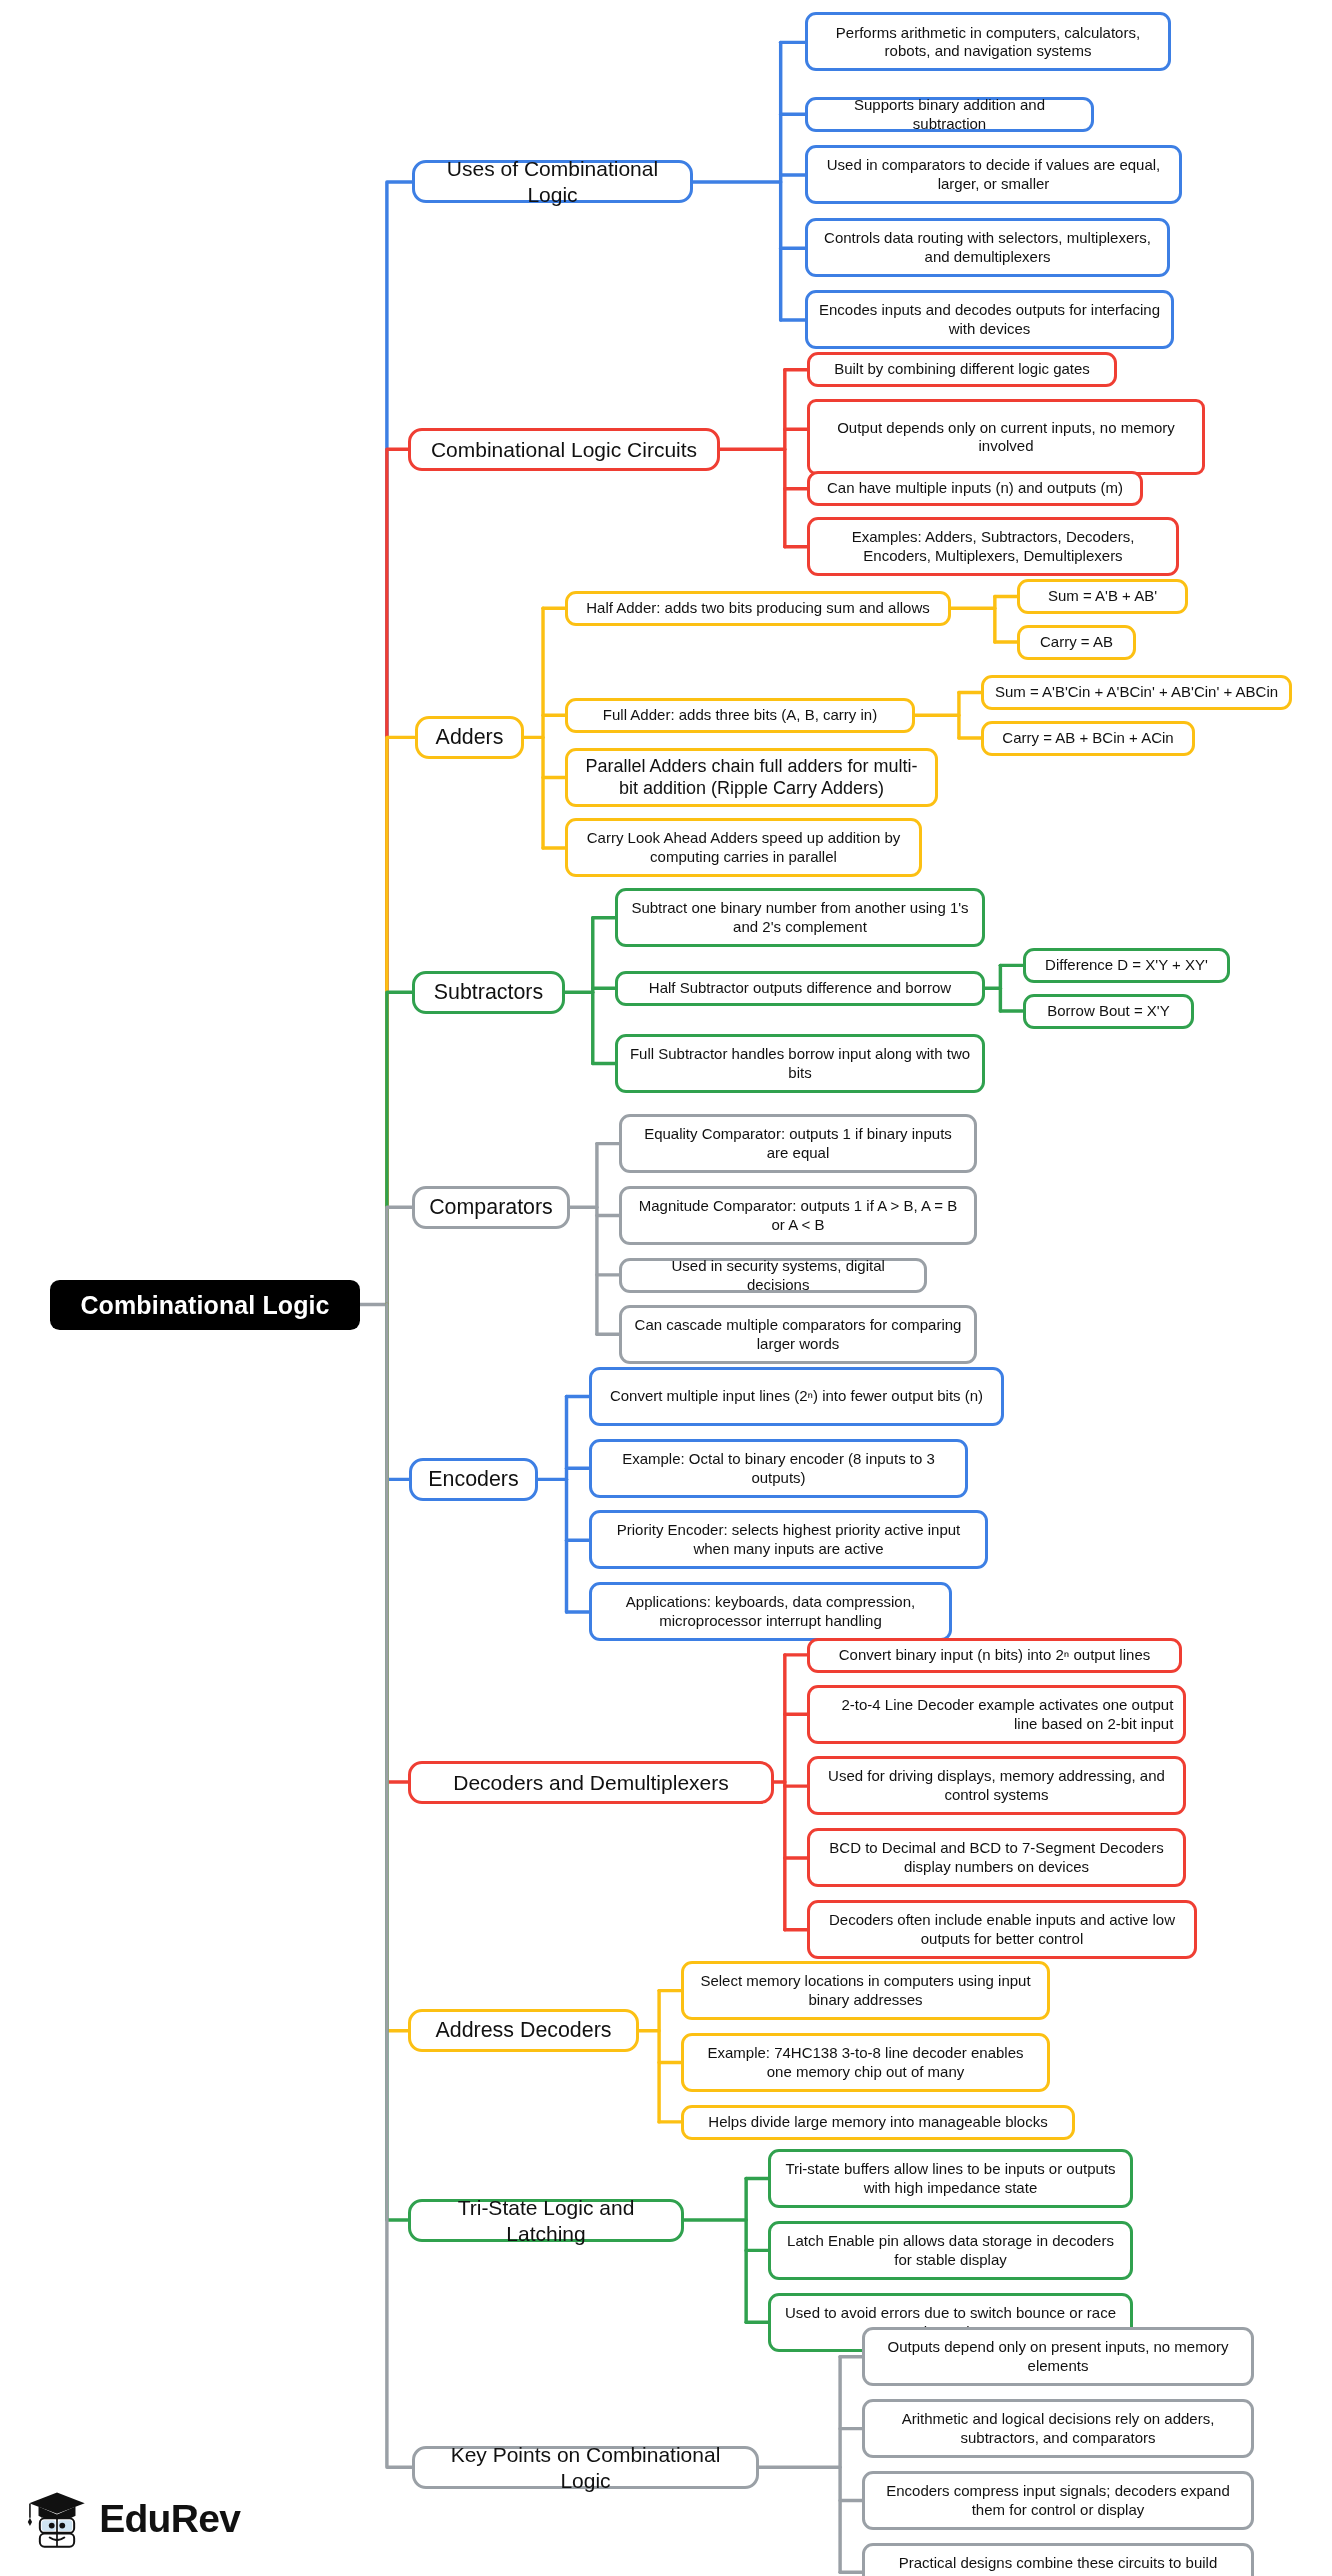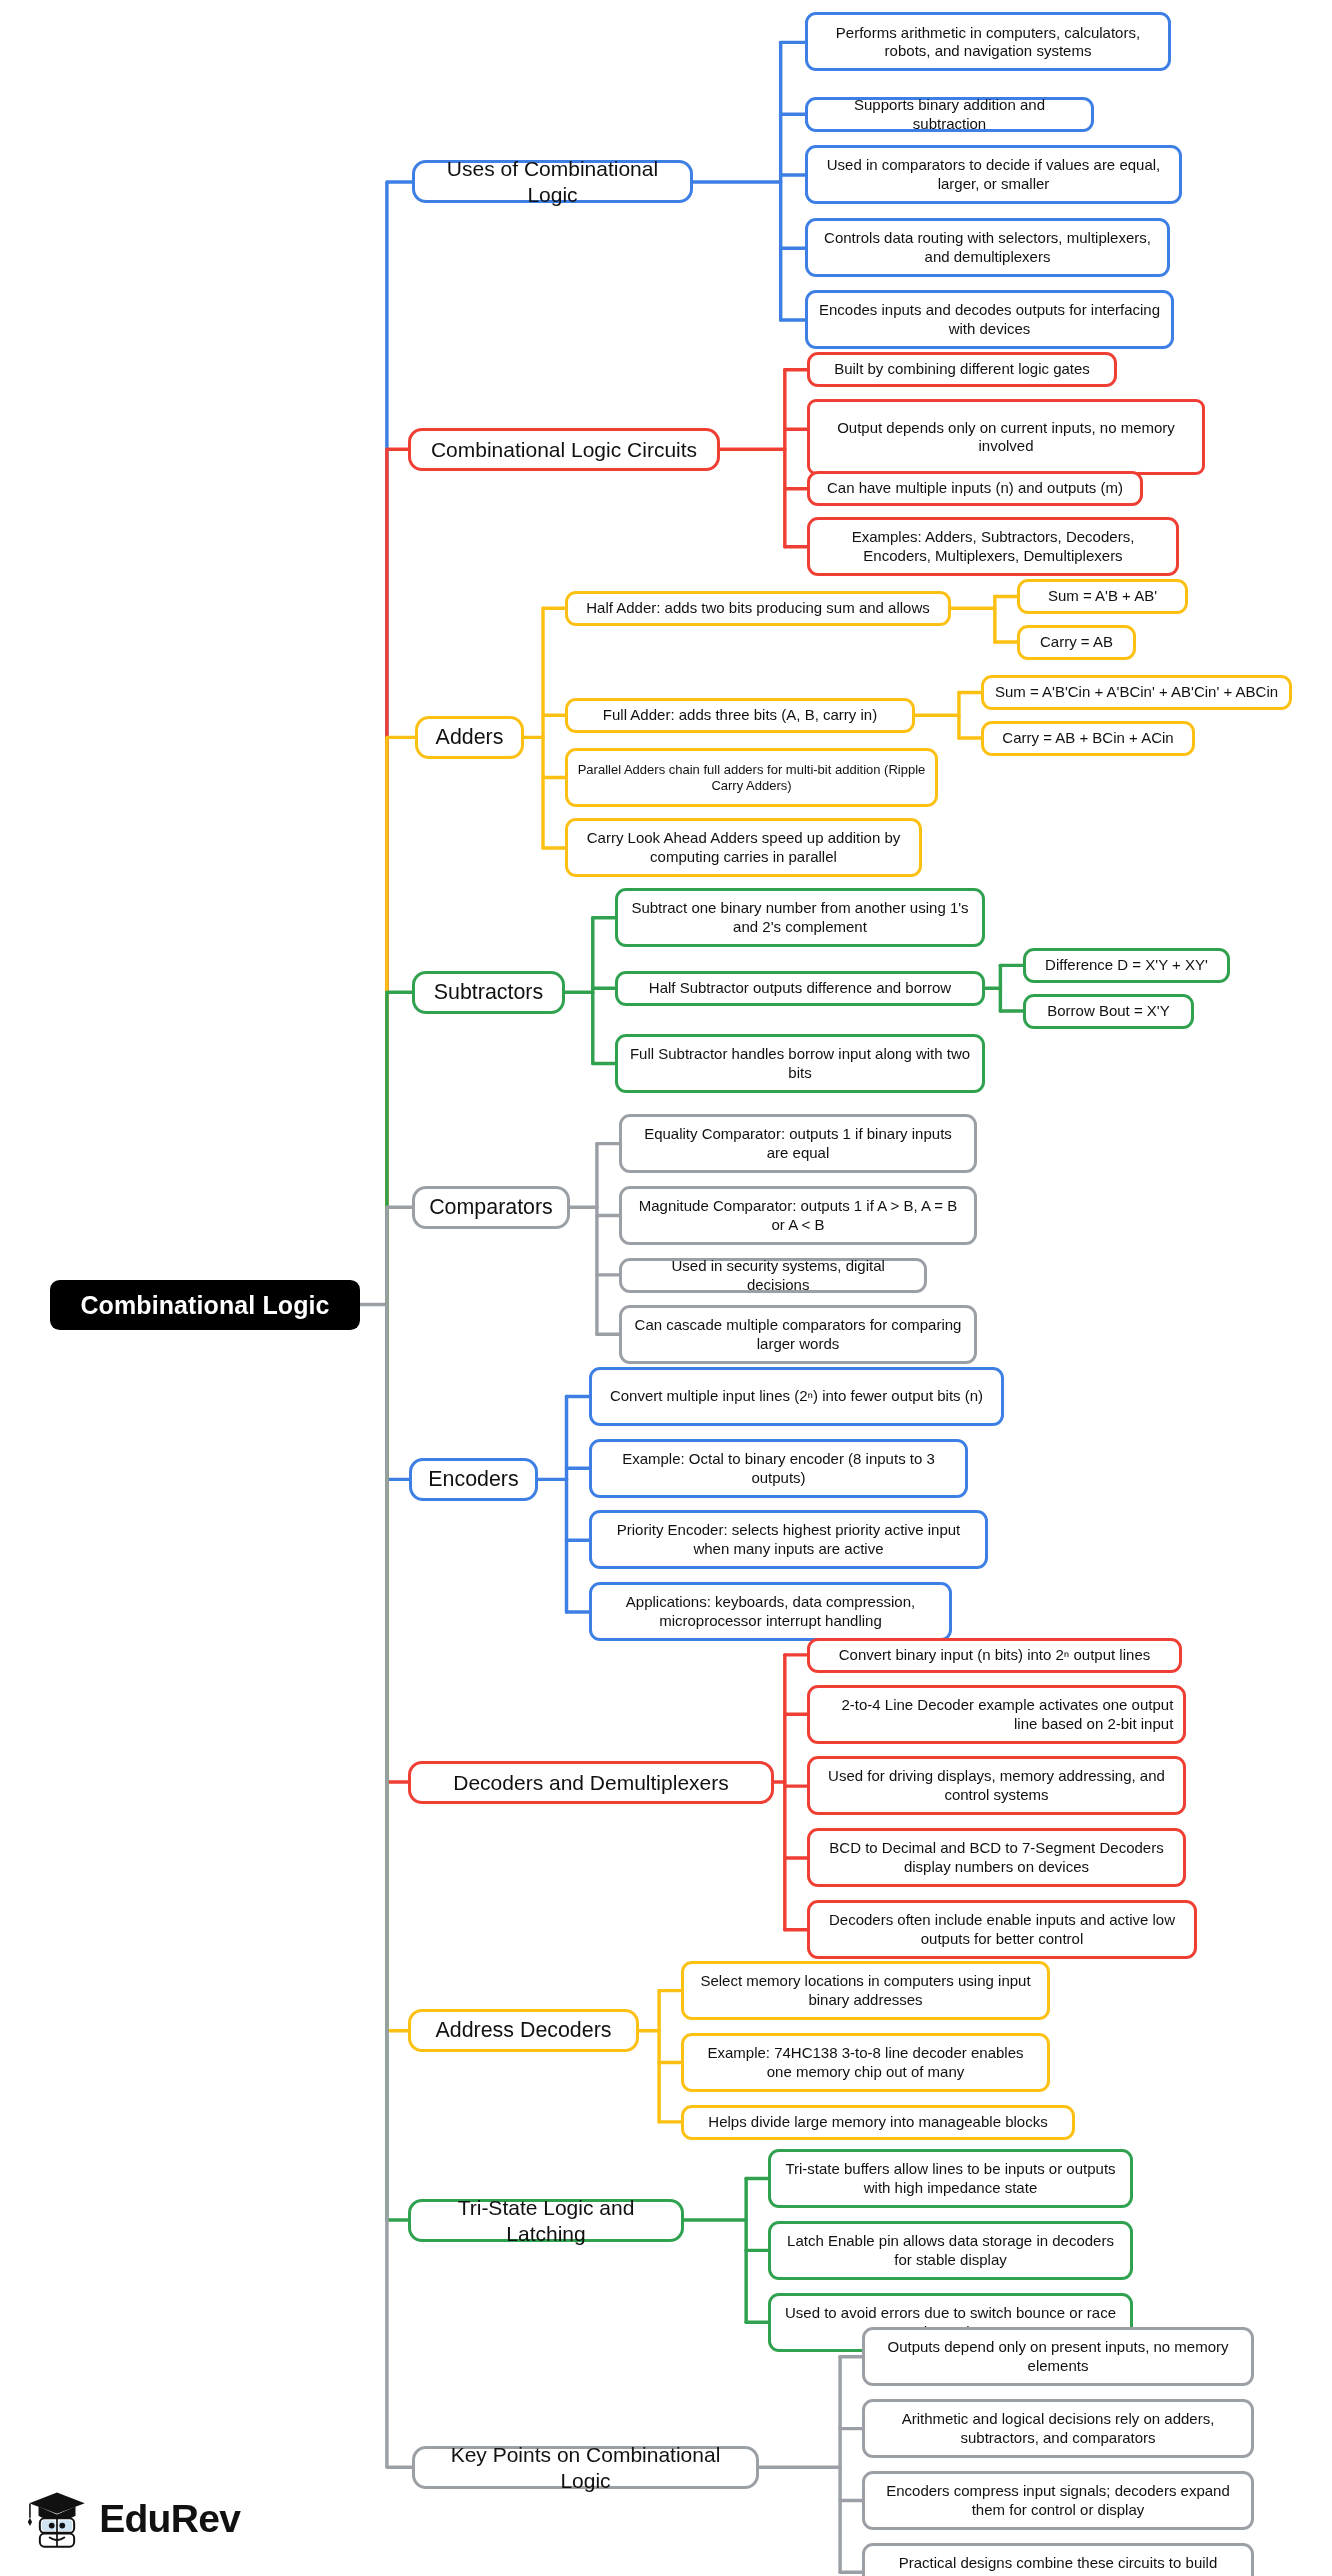--- a/index.html
+++ b/index.html
@@ -138,21 +138,21 @@
       <div class="node leaf c-red" style="left: 807px; top: 399px; width: 398px; height: 76px; font-size: 15px; border-radius: 9px;">Output depends only on current inputs, no memory involved</div>
       <div class="node leaf c-red" style="left: 807px; top: 471px; width: 336px; height: 35px; font-size: 15px;">Can have multiple inputs (n) and outputs (m)</div>
       <div class="node leaf c-red" style="left: 807px; top: 517px; width: 372px; height: 59px; font-size: 15px;">Examples: Adders, Subtractors, Decoders, Encoders, Multiplexers, Demultiplexers</div>
       <div class="node topic c-yellow" style="left: 415px; top: 716px; width: 109px; height: 43px; font-size: 21.4px;">Adders</div>
       <div class="node leaf c-yellow" style="left: 565px; top: 591px; width: 386px; height: 35px; font-size: 15px;">Half Adder: adds two bits producing sum and allows</div>
       <div class="node leaf c-yellow" style="left: 1017px; top: 579px; width: 171px; height: 35px; font-size: 15px;">Sum = A'B + AB'</div>
       <div class="node leaf c-yellow" style="left: 1017px; top: 625px; width: 119px; height: 35px; font-size: 15px;">Carry = AB</div>
       <div class="node leaf c-yellow" style="left: 565px; top: 698px; width: 350px; height: 35px; font-size: 15px;">Full Adder: adds three bits (A, B, carry in)</div>
       <div class="node leaf c-yellow" style="left: 981px; top: 675px; width: 311px; height: 35px; font-size: 15px;">Sum = A'B'Cin + A'BCin' + AB'Cin' + ABCin</div>
       <div class="node leaf c-yellow" style="left: 981px; top: 721px; width: 214px; height: 35px; font-size: 15px;">Carry = AB + BCin + ACin</div>
-      <div class="node leaf c-yellow" style="left: 565px; top: 748px; width: 373px; height: 59px; font-size: 13px;">Parallel Adders chain full adders for multi-bit addition (Ripple Carry Adders)</div>
+      <div class="node leaf c-yellow" style="left: 565px; top: 748px; width: 373px; height: 59px; font-size: 18px;">Parallel Adders chain full adders for multi-bit addition (Ripple Carry Adders)</div>
       <div class="node leaf c-yellow" style="left: 565px; top: 818px; width: 357px; height: 59px; font-size: 15px;">Carry Look Ahead Adders speed up addition by computing carries in parallel</div>
       <div class="node topic c-green" style="left: 412px; top: 971px; width: 153px; height: 43px; font-size: 21.4px;">Subtractors</div>
       <div class="node leaf c-green" style="left: 615px; top: 888px; width: 370px; height: 59px; font-size: 15px;">Subtract one binary number from another using 1's and 2's complement</div>
       <div class="node leaf c-green" style="left: 615px; top: 971px; width: 370px; height: 35px; font-size: 15px;">Half Subtractor outputs difference and borrow</div>
       <div class="node leaf c-green" style="left: 1023px; top: 948px; width: 207px; height: 35px; font-size: 15px;">Difference D = X'Y + XY'</div>
       <div class="node leaf c-green" style="left: 1023px; top: 994px; width: 171px; height: 35px; font-size: 15px;">Borrow Bout = X'Y</div>
       <div class="node leaf c-green" style="left: 615px; top: 1034px; width: 370px; height: 59px; font-size: 15px;">Full Subtractor handles borrow input along with two bits</div>
       <div class="node topic c-gray" style="left: 412px; top: 1186px; width: 158px; height: 43px; font-size: 21.4px;">Comparators</div>
       <div class="node leaf c-gray" style="left: 619px; top: 1114px; width: 358px; height: 59px; font-size: 15px;">Equality Comparator: outputs 1 if binary inputs are equal</div>
       <div class="node leaf c-gray" style="left: 619px; top: 1186px; width: 358px; height: 59px; font-size: 15px;">Magnitude Comparator: outputs 1 if A &gt; B, A = B or A &lt; B</div>

